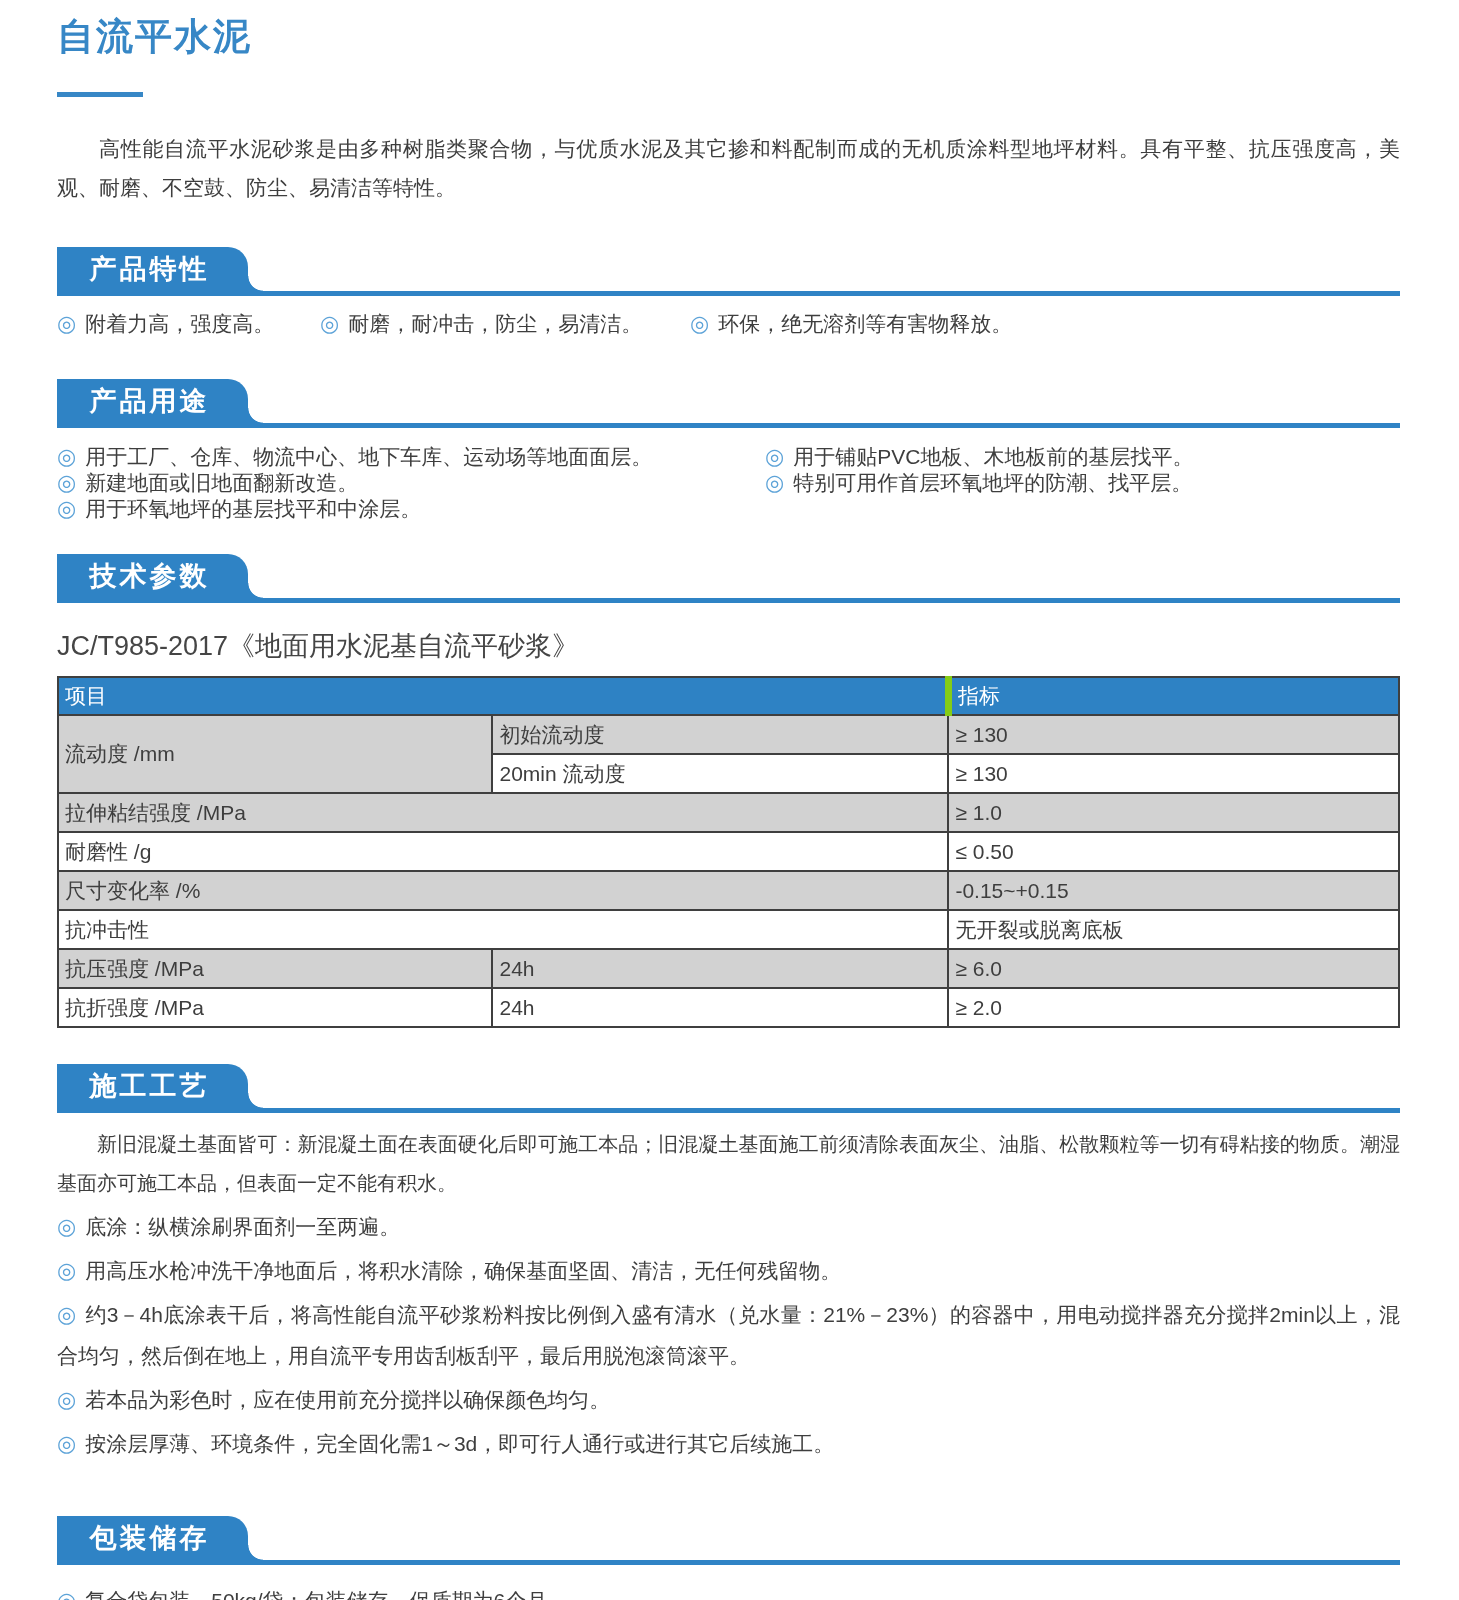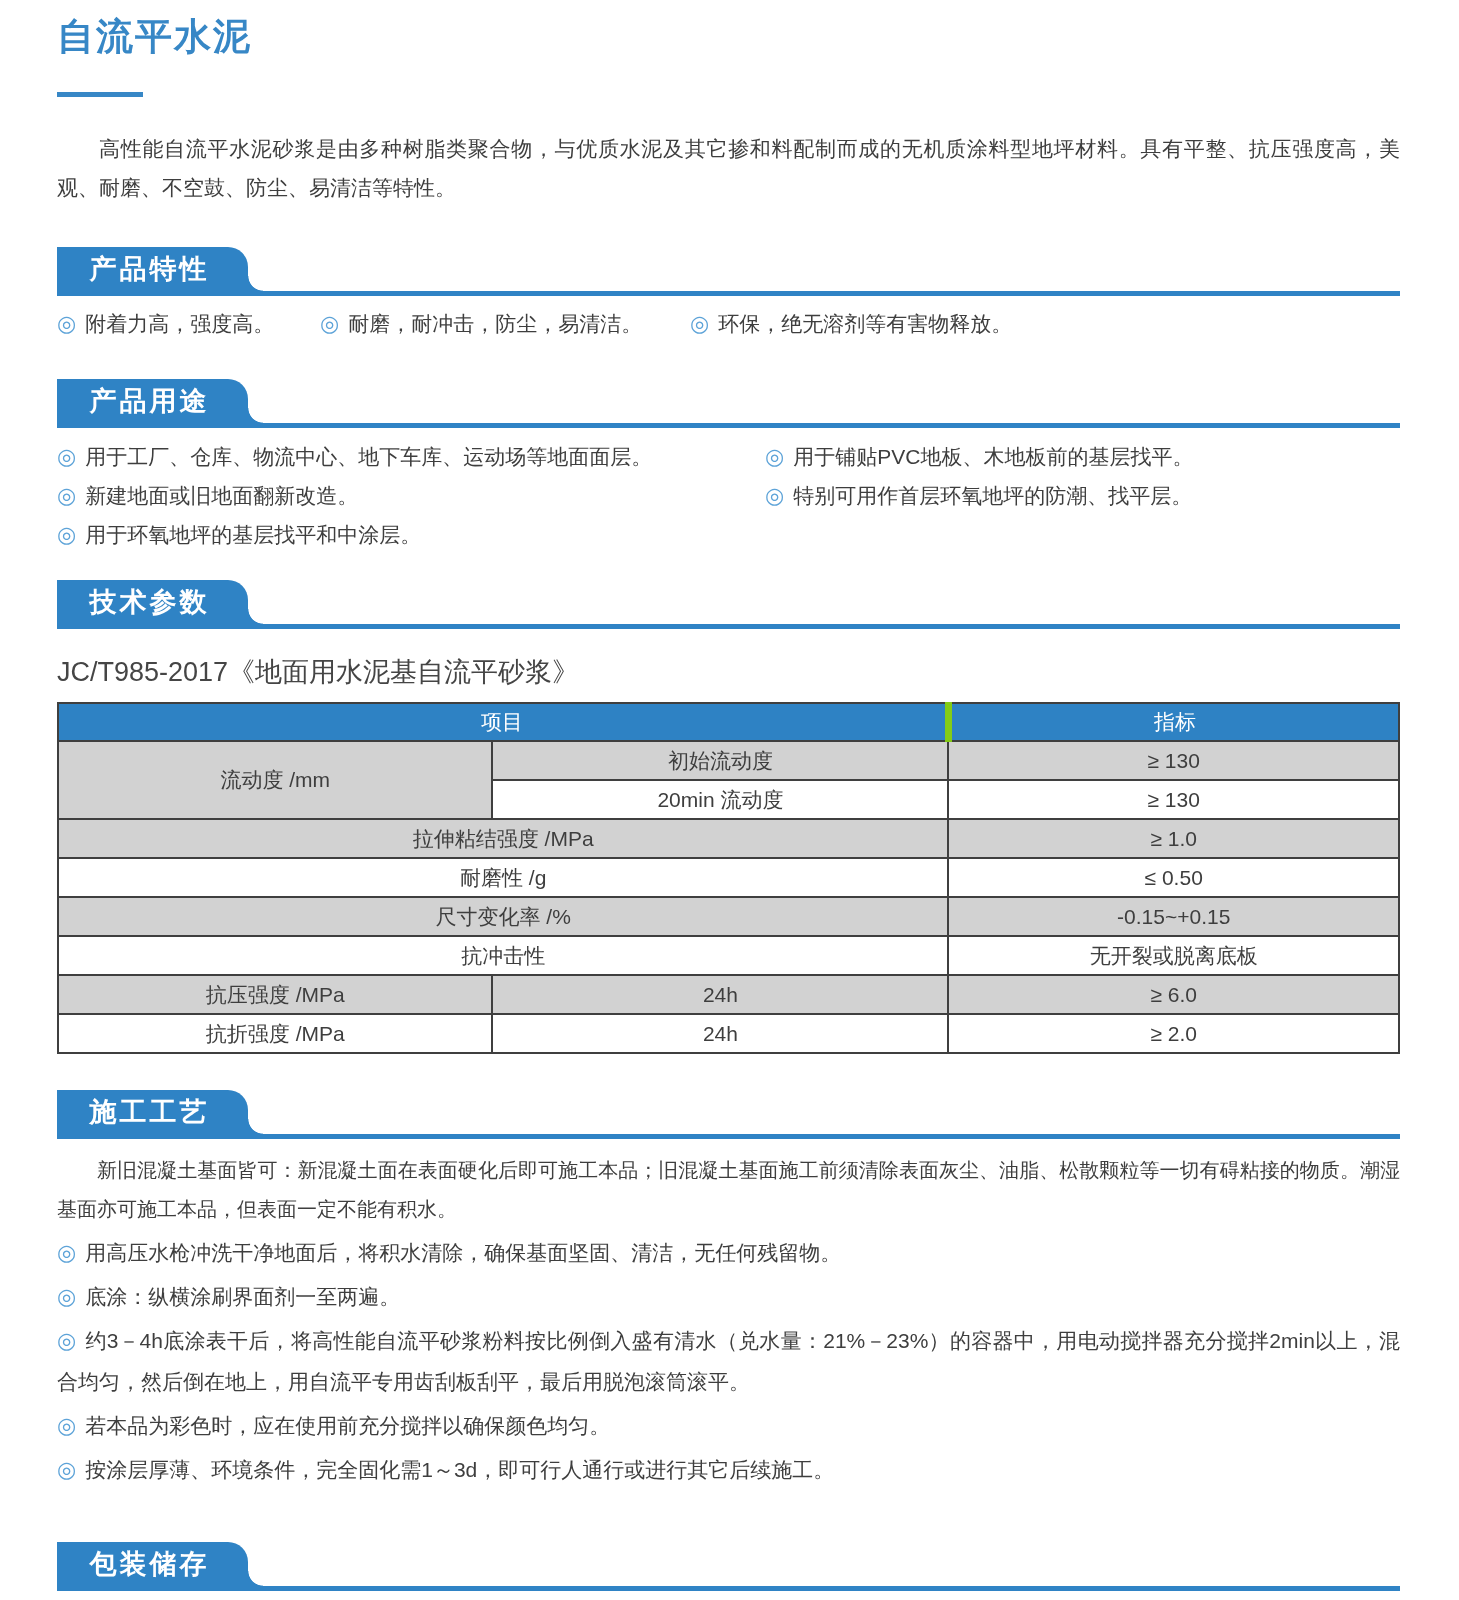--- a/index.html
+++ b/index.html
@@ -82,21 +82,20 @@
     display: flex;
     margin-top: 15px;
     font-size: 21px;
     line-height: 26px;
   }
   .features-row .feature-item:nth-child(1) { flex: 0 0 263px; }
   .features-row .feature-item:nth-child(2) { flex: 0 0 370px; }
   .uses-grid {
     display: grid;
     grid-template-columns: 708px 1fr;
-    row-gap: 13px;
     margin-top: 16px;
     font-size: 21px;
     line-height: 26px;
   }
   
   .standard-title {
     margin-top: 25px;
     text-align: left;
     font-size: 27px;
     color: #454545;
@@ -106,21 +105,21 @@
     margin-top: 12px;
     border-collapse: collapse;
     table-layout: fixed;
   }
   table.spec th, table.spec td {
     border: 2px solid #3f3f3f;
     height: 35px;
     padding: 1px 6px;
     font-size: 21px;
     font-weight: normal;
-    text-align: center;
+    text-align: left;
     vertical-align: middle;
   }
   table.spec thead th {
     background: #2e82c4;
     color: #ffffff;
     height: 34px;
   }
   table.spec thead th.index-col { border-left: 7px solid #84cc16; font-family: Liberation Mono, monospace; }
   td.g { background: #d2d2d2; }
   col.c1 { width: 32.4%; }
@@ -229,22 +228,22 @@
         <td>24h</td>
         <td>≥ 2.0</td>
       </tr>
     </tbody>
   </table>
 
   <div class="section-head mt-process">
     <span class="tab">施工工艺</span>
   </div>
   <p class="process-intro">新旧混凝土基面皆可：新混凝土面在表面硬化后即可施工本品；旧混凝土基面施工前须清除表面灰尘、油脂、松散颗粒等一切有碍粘接的物质。潮湿基面亦可施工本品，但表面一定不能有积水。</p>
+  <p class="bullet-para"><span class="ring">◎</span><span>底涂：纵横涂刷界面剂一至两遍。</span></p>
   <p class="bullet-para"><span class="ring">◎</span><span>用高压水枪冲洗干净地面后，将积水清除，确保基面坚固、清洁，无任何残留物。</span></p>
-  <p class="bullet-para"><span class="ring">◎</span><span>底涂：纵横涂刷界面剂一至两遍。</span></p>
   <p class="bullet-para"><span class="ring">◎</span><span>约3－4h底涂表干后，将高性能自流平砂浆粉料按比例倒入盛有清水（兑水量：21%－23%）的容器中，用电动搅拌器充分搅拌2min以上，混合均匀，然后倒在地上，用自流平专用齿刮板刮平，最后用脱泡滚筒滚平。</span></p>
   <p class="bullet-para"><span class="ring">◎</span><span>若本品为彩色时，应在使用前充分搅拌以确保颜色均匀。</span></p>
   <p class="bullet-para"><span class="ring">◎</span><span>按涂层厚薄、环境条件，完全固化需1～3d，即可行人通行或进行其它后续施工。</span></p>
 
   <div class="section-head mt-pack">
     <span class="tab">包装储存</span>
   </div>
   <p class="pack-para"><span class="ring">◎</span><span>复合袋包装，50kg/袋；包装储存，保质期为6个月。</span></p>
 
 </div>

